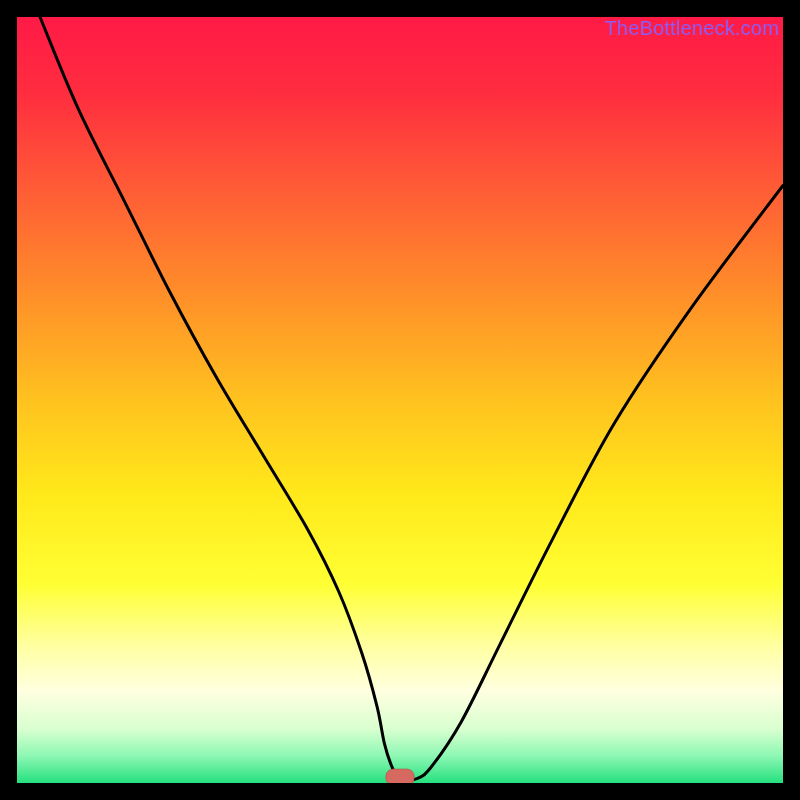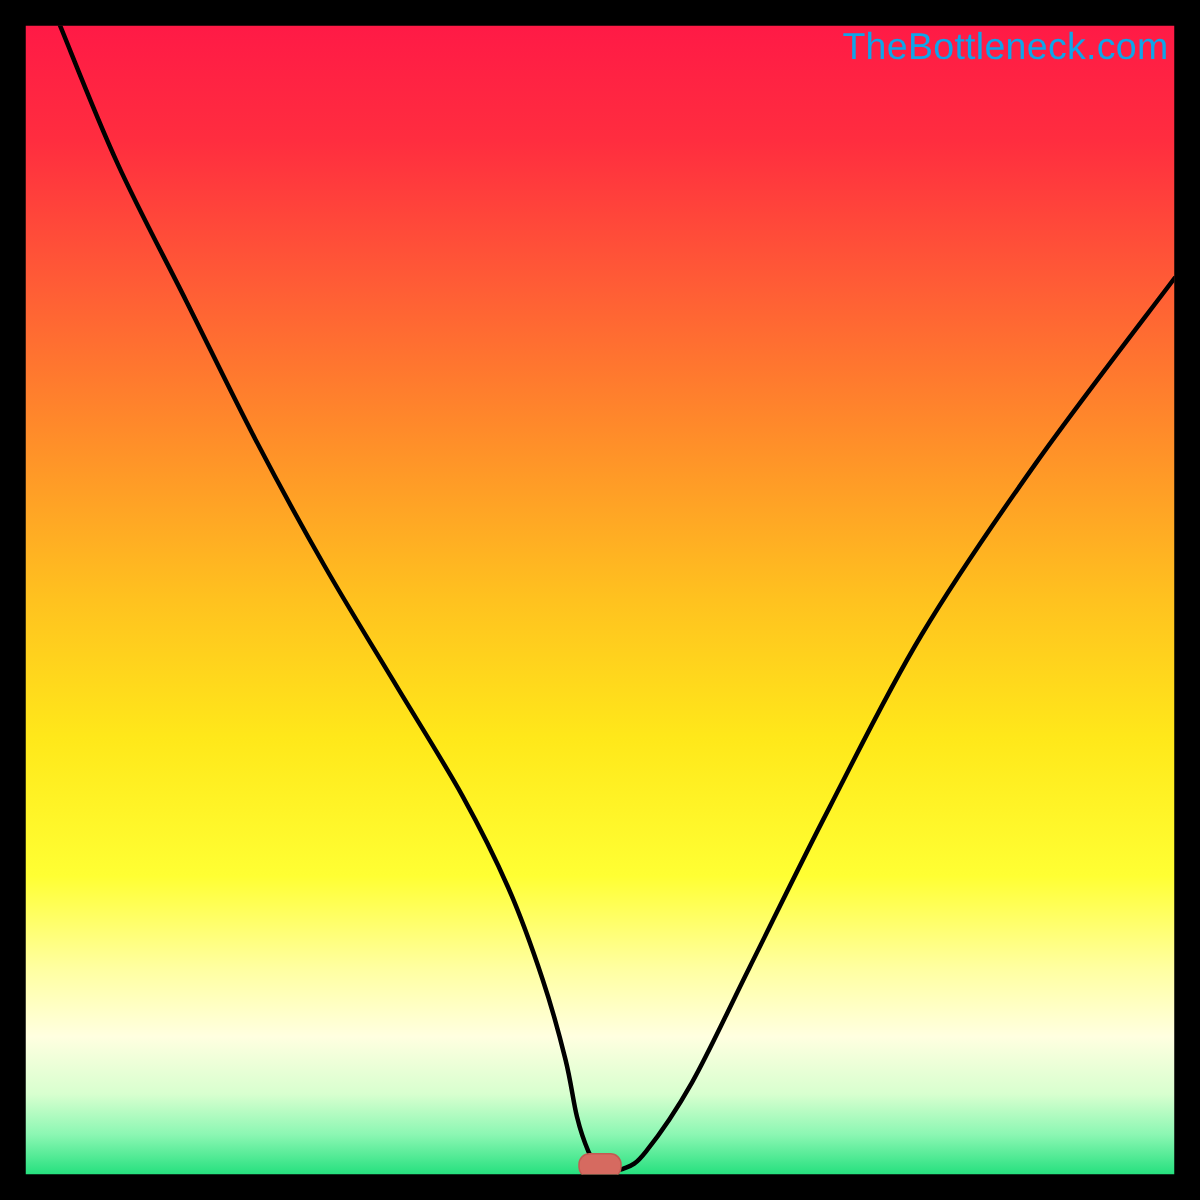--- a/index.html
+++ b/index.html
@@ -23,22 +23,22 @@
     position: absolute;
     left: 0;
     top: 0;
     width: 766px;
     height: 766px;
   }
   .watermark {
     position: absolute;
     top: 0;
     right: 4px;
-    color: #0ea5e9;
-    font-size: 25px;
+    color: #8b5cf6;
+    font-size: 20px;
     font-weight: 500;
     letter-spacing: 0.2px;
     user-select: none;
   }
 </style>
 </head>
 <body>
 
 <div class="frame">
 

